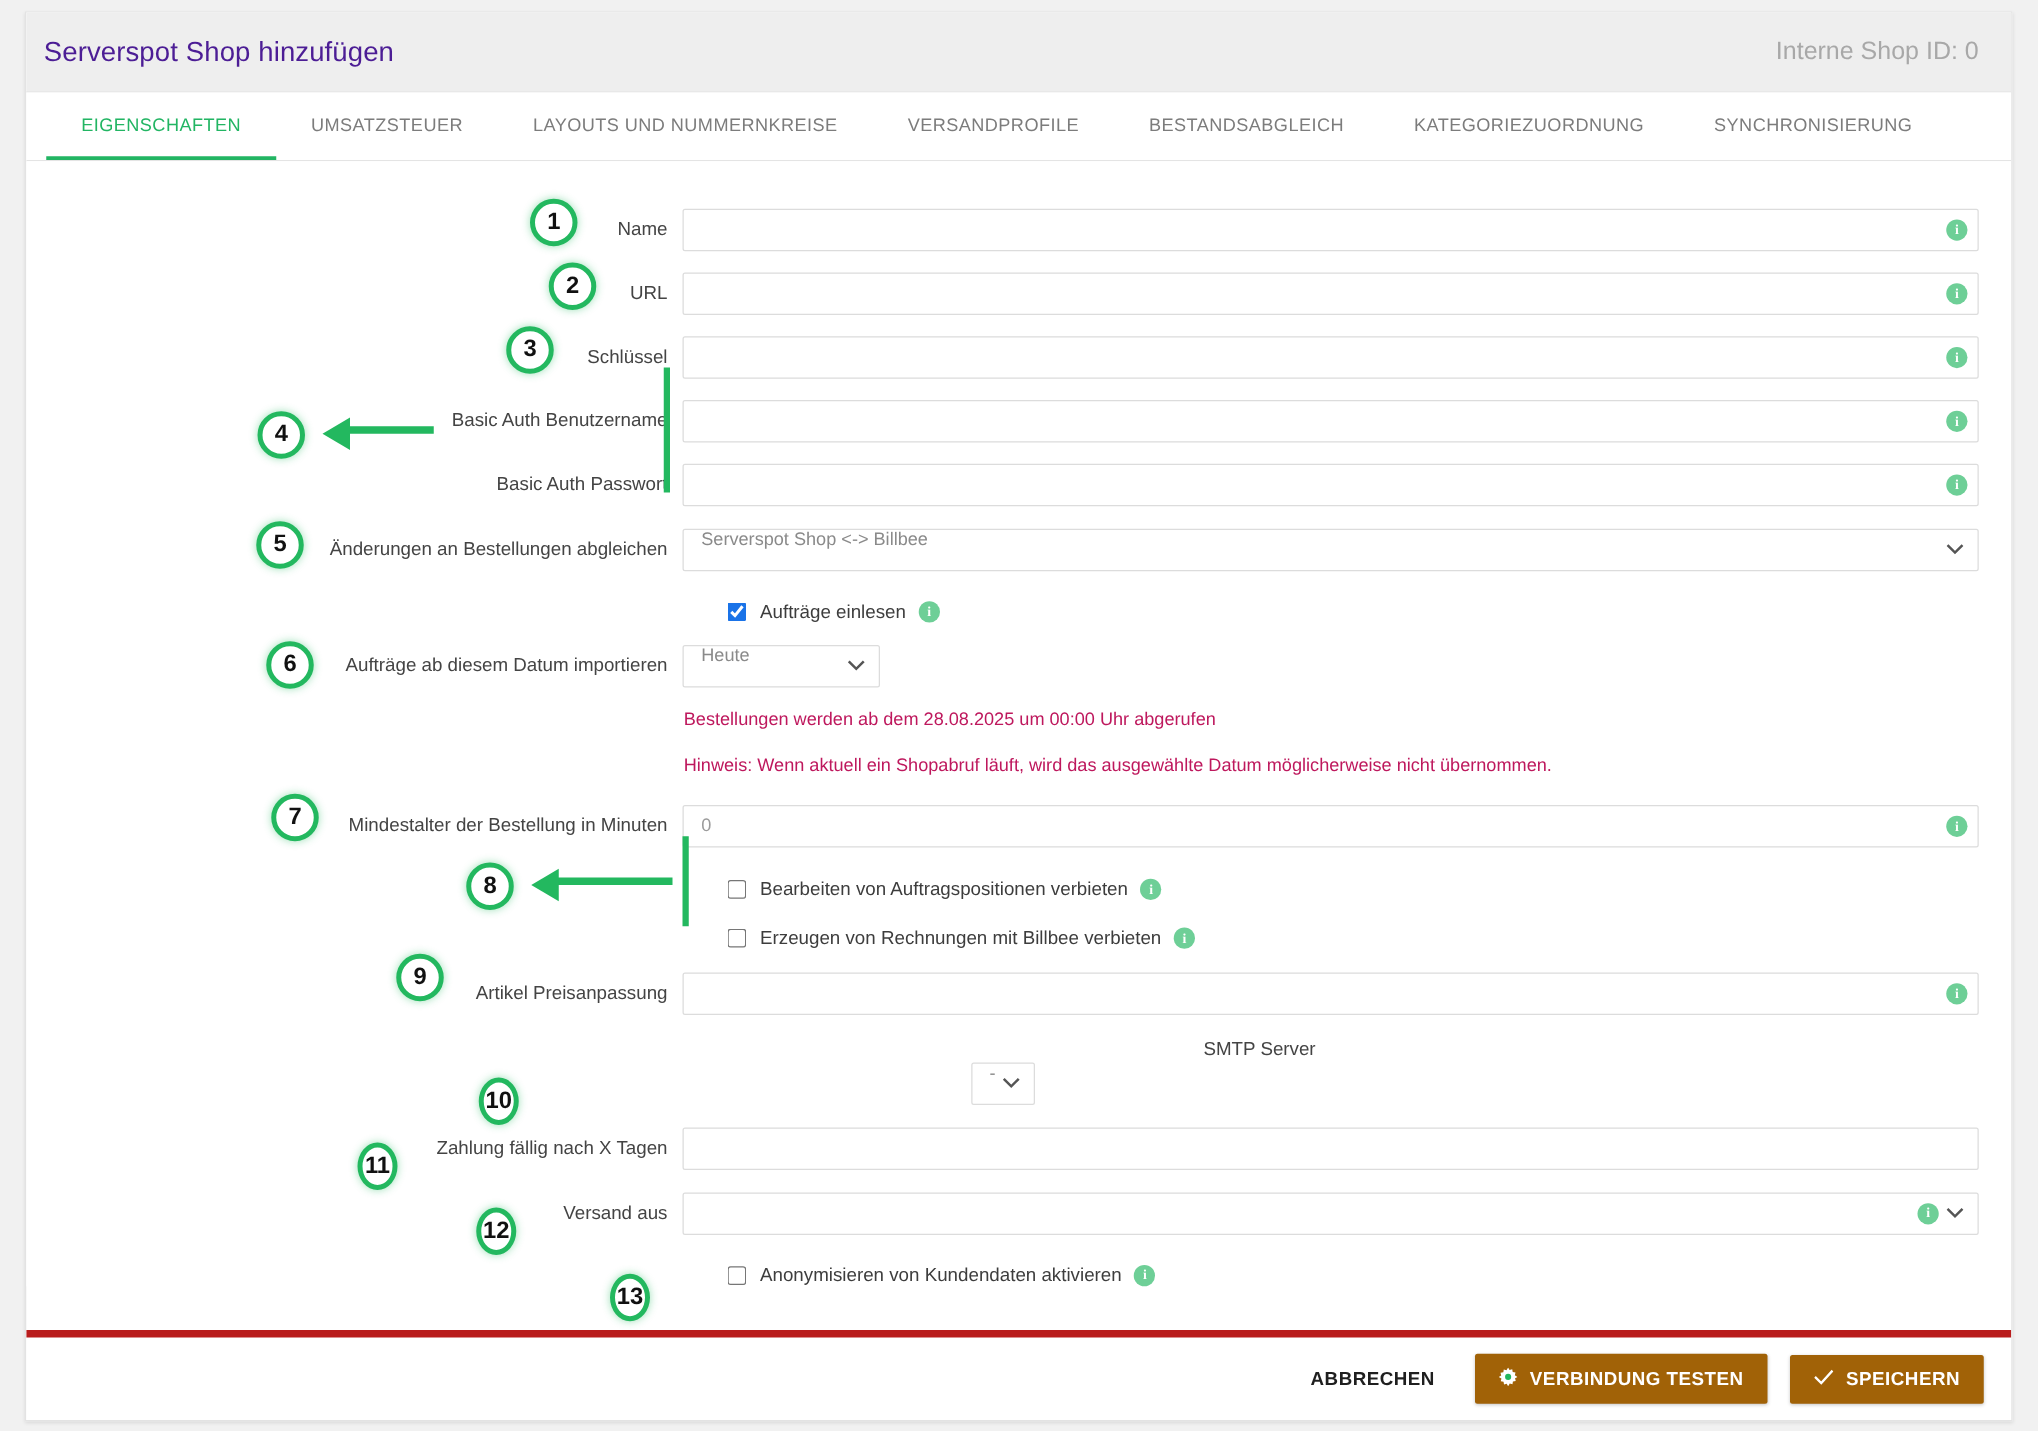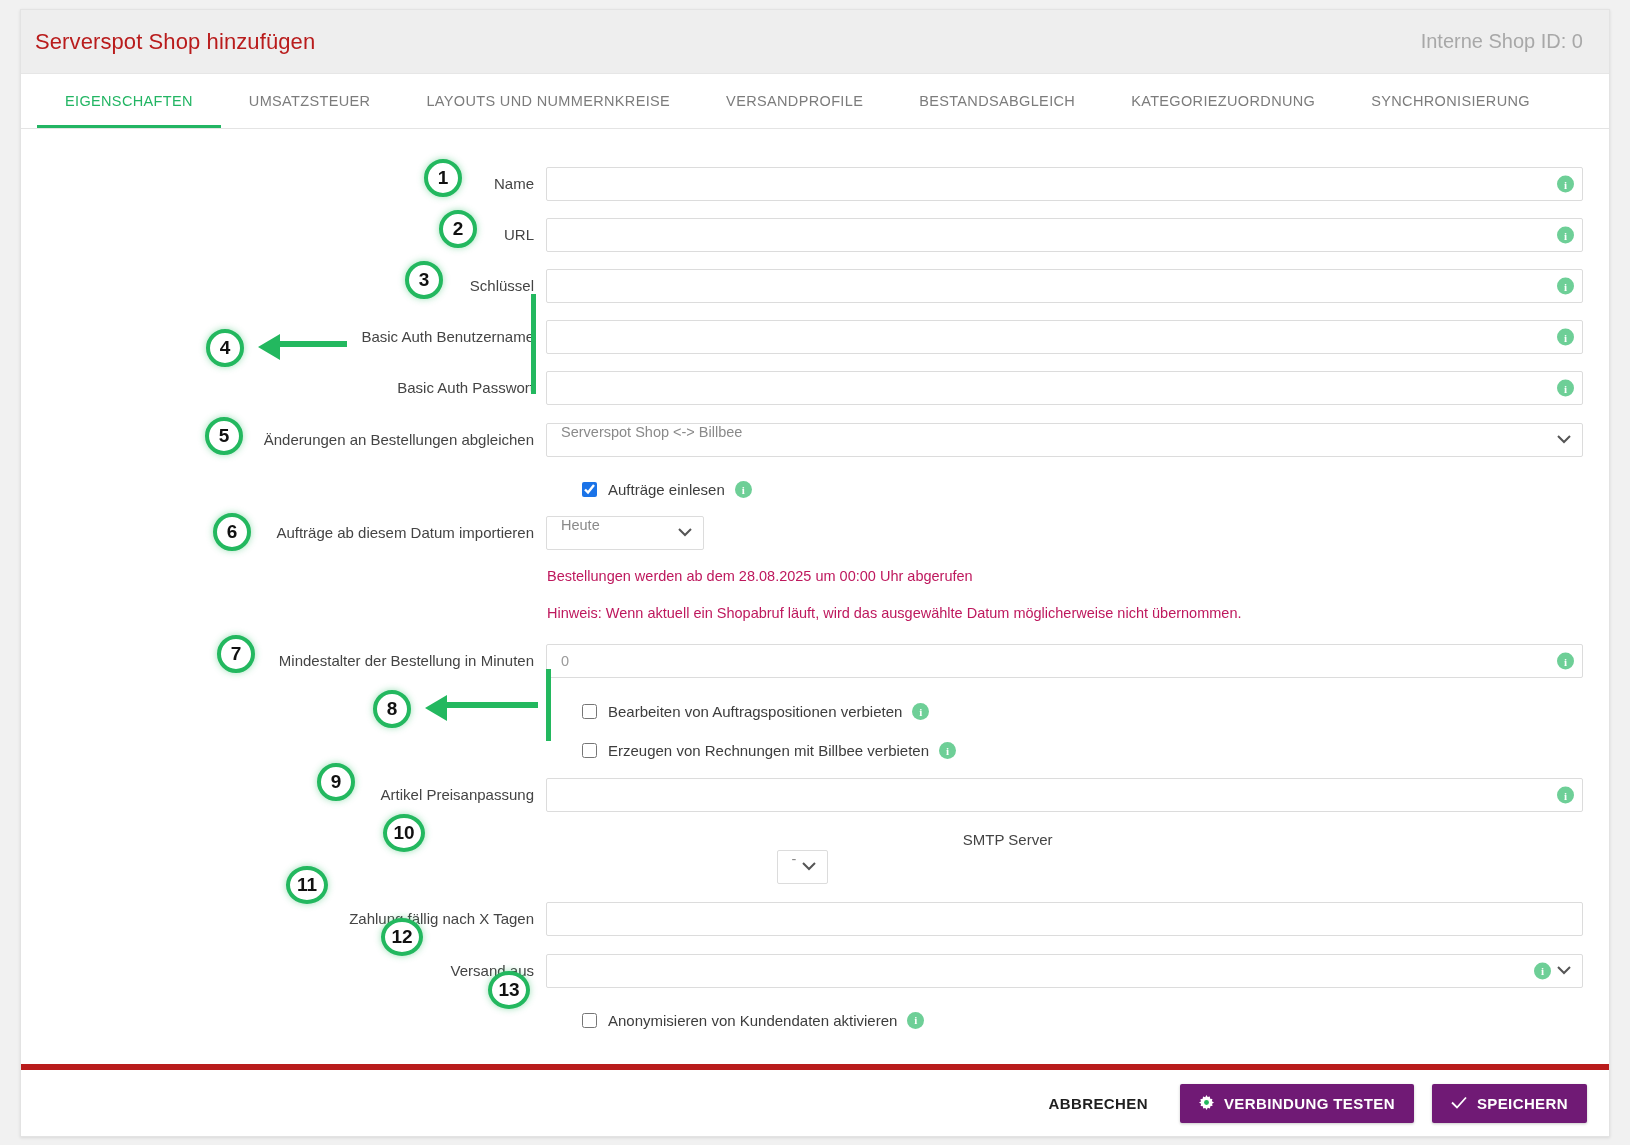--- a/index.html
+++ b/index.html
@@ -29,21 +29,21 @@
     height: 64px;
     background: #eeeeee;
     border-bottom: 1px solid #e6e6e6;
     display: flex;
     align-items: center;
     justify-content: space-between;
     padding: 0 26px 0 14px;
   }
   .card-title {
     font-size: 22px;
-    color: #b91c1c;
+    color: #4c1d95;
     font-weight: 400;
     letter-spacing: .1px;
   }
   .shop-id {
     font-size: 20px;
     color: #a8a8a8;
     font-weight: 400;
   }
   
   .tabbar {
@@ -179,21 +179,21 @@
     color: #111;
     font-size: 19px;
     font-weight: 700;
     display: flex;
     align-items: center;
     justify-content: center;
     box-shadow: 0 0 7px rgba(35,184,95,.45);
     font-family: "Liberation Sans", sans-serif;
     z-index: 7;
   }
-  .badge.wide { width: 42px; }
+  .badge.wide { width: 32px; margin-top: 48px; }
   
   .brace {
     position: absolute;
     width: 5px;
     background: #23b85f;
     z-index: 6;
   }
   
   .arrowline {
     position: absolute;
@@ -232,21 +232,21 @@
     border: none;
     font-size: 15px;
     font-weight: 700;
     letter-spacing: .4px;
     color: #1f1f1f;
     cursor: pointer;
     padding: 10px 14px;
     font-family: "Liberation Sans", sans-serif;
   }
   .btn-green {
-    background: #701a75;
+    background: #a16207;
     border: none;
     color: #fff;
     font-size: 15px;
     font-weight: 700;
     letter-spacing: .4px;
     padding: 11px 19px;
     border-radius: 2px;
     cursor: pointer;
     display: inline-flex;
     align-items: center;

